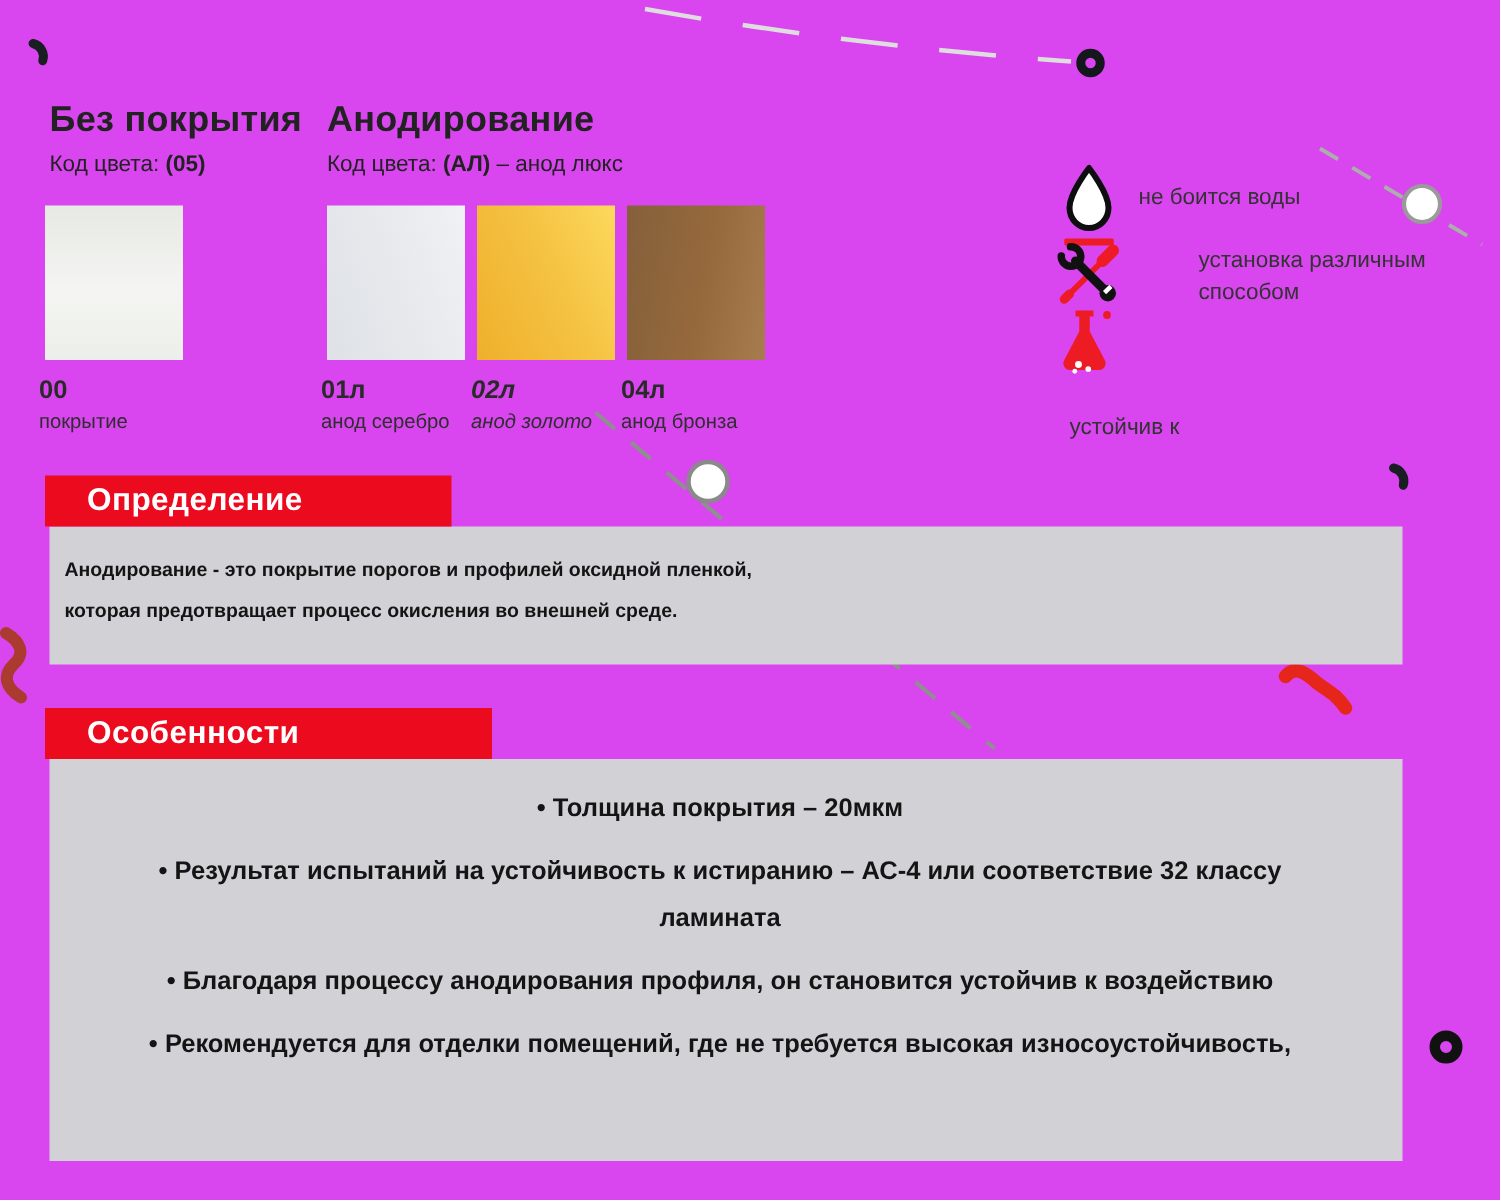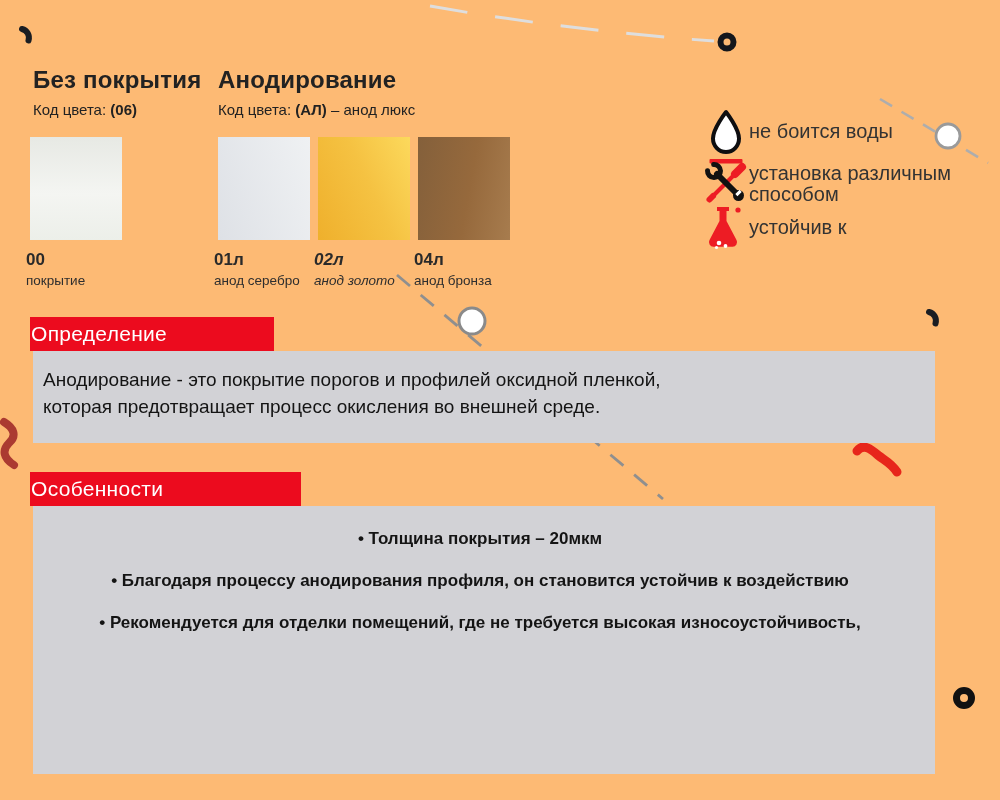--- a/index.html
+++ b/index.html
@@ -1,16 +1,16 @@
 <!DOCTYPE html>
 <html><head>
 <meta charset="utf-8">
 <style>
   html,body{margin:0;padding:0;background:#fff;}
-  .canvas{position:relative;width:1000px;height:800px;background:#fdba74;overflow:hidden;
+  .canvas{position:relative;width:1000px;height:800px;background:#d946ef;overflow:hidden;
           font-family:"Liberation Sans",sans-serif;color:#1e1e1e;}
   svg.decor{position:absolute;left:0;top:0;z-index:0;}
 
   
   .hdr{position:absolute;top:66px;z-index:2;}
   .hdr-uncoated{left:33px;}
   .hdr-anod{left:218px;}
   .hdr-title{font-size:24px;font-weight:800;letter-spacing:.2px;color:#222;}
   .hdr-code{margin-top:7px;font-size:15px;color:#222;}
   .hdr-code b{font-weight:800;}
@@ -22,34 +22,34 @@
   .c0{background:linear-gradient(180deg,#e7e9e4 0%,#f4f5f2 55%,#ecefe9 100%);}
   .c1{background:linear-gradient(250deg,#eff1f3 0%,#dee1e6 100%);}
   .c2{background:linear-gradient(245deg,#fcd95c 0%,#f5c242 45%,#efb02c 100%);}
   .c3{background:linear-gradient(100deg,#84603b 0%,#96693c 55%,#a77c4e 100%);}
   .c4{background:linear-gradient(200deg,#f6ecdc 0%,#eeddc7 100%);}
   .sw-code{margin-top:10px;font-size:17px;font-weight:700;color:#2a2a2a;}
   .sw-name{margin-top:3px;font-size:13.5px;color:#2e2e2e;}
 
   
   .benefit{position:absolute;left:703px;display:flex;align-items:flex-start;z-index:2;}
-  .b-row1{top:108px;} .b-row2{top:161px;} .b-row3{top:205px;}
+  .b-row1{top:108px;} .b-row2{top:161px;gap:40px;} .b-row3{top:205px;flex-direction:column;}
   .b-icon{width:46px;flex:0 0 46px;}
-  .b-label{margin-left:0;font-size:20px;font-weight:500;color:#333;line-height:21px;}
+  .b-label{margin-left:10px;font-size:15px;font-weight:500;color:#333;line-height:21px;}
   .b-row1 .b-label{margin-top:13px;} .b-row2 .b-label{margin-top:2px;} .b-row3 .b-label{margin-top:12px;}
   .b-label span{display:block;} .b-label span:empty{display:none;}
 
   
   .banner{position:absolute;left:30px;height:34px;background:#ec0b1e;color:#fff;
-          font-size:21px;font-weight:400;line-height:33px;padding-left:1px;z-index:3;letter-spacing:.3px;}
+          font-size:21px;font-weight:700;line-height:33px;padding-left:28px;z-index:3;letter-spacing:.3px;}
   .banner-def{top:317px;width:243px;}
   .banner-feat{top:472px;width:270px;}
   .graybox{position:absolute;left:33px;width:902px;background:#d2d2d6;z-index:1;}
   .box-def{top:351px;height:92px;padding:15px 0 0 10px;box-sizing:border-box;}
-  .box-def span{display:block;font-size:19px;font-weight:400;line-height:27px;color:#141414;}
+  .box-def span{display:block;font-size:13px;font-weight:700;line-height:27px;color:#141414;}
   .box-feat{top:506px;height:268px;padding:17px 18px 0 10px;box-sizing:border-box;text-align:center;}
   .box-feat ul{list-style:none;margin:0;padding:0;}
   .box-feat li{margin-bottom:11px;font-size:17px;font-weight:700;line-height:31px;color:#141414;}
   .box-feat li::before{content:"\2022\00a0";}
   .box-feat li .l2{display:block;}
   .box-feat li .l2:empty{display:none;}
 </style>
 </head>
 <body>
 
@@ -66,21 +66,21 @@
     <path d="M929,312 a9 9 0 0 1 6.5,11.5" fill="none" stroke="#1a1d22" stroke-width="6" stroke-linecap="round"></path>
     <circle cx="964" cy="698" r="7.5" fill="none" stroke="#111" stroke-width="7"></circle>
     <path d="M4,422 C14,428 17,436 9,443 C2,450 3,458 14,465" fill="none" stroke="#ab3a31" stroke-width="8" stroke-linecap="round"></path>
     <path d="M857,451 C864,442 873,451 879,456 C886,461 892,464 897,472" fill="none" stroke="#e7261b" stroke-width="9" stroke-linecap="round"></path>
   </svg>
 
   <div class="hdr hdr-uncoated">
     <div class="hdr-title">Без покрытия</div>
     <div class="hdr-code">
       <span>Код цвета:</span>
-      <b>(06)</b>
+      <b>(05)</b>
       <span></span>
     </div>
   </div>
   <div class="hdr hdr-anod">
     <div class="hdr-title">Анодирование</div>
     <div class="hdr-code">
       <span>Код цвета:</span>
       <b>(АЛ)</b>
       <span>– анод люкс</span>
     </div>
@@ -154,18 +154,19 @@
   <div class="banner banner-def">Определение</div>
   <div class="graybox box-def">
     <span>Анодирование - это покрытие порогов и профилей оксидной пленкой,</span>
     <span>которая предотвращает процесс окисления во внешней среде.</span>
   </div>
 
   <div class="banner banner-feat">Особенности</div>
   <div class="graybox box-feat">
     <ul>
       <li><span class="l1">Толщина покрытия – 20мкм</span></li>
+      <li><span class="l1">Результат испытаний на устойчивость к истиранию – АС-4 или соответствие 32 классу</span><span class="l2">ламината</span></li>
       <li><span class="l1">Благодаря процессу анодирования профиля, он становится устойчив к воздействию</span></li>
       <li><span class="l1">Рекомендуется для отделки помещений,  где не требуется высокая износоустойчивость,</span></li>
     </ul>
   </div>
 
 </div>
 
 </body></html>

